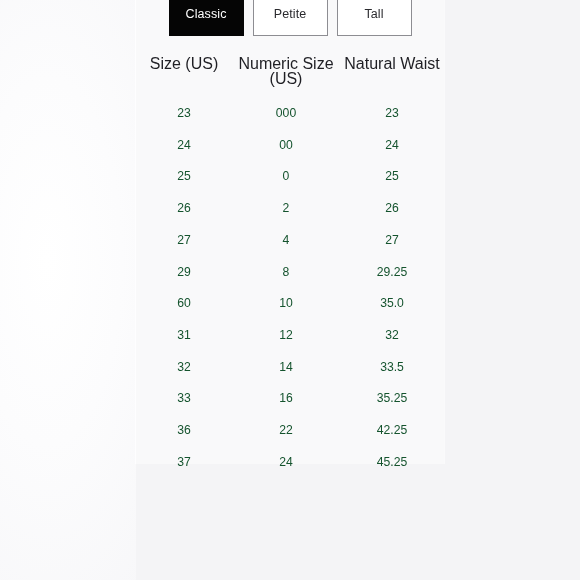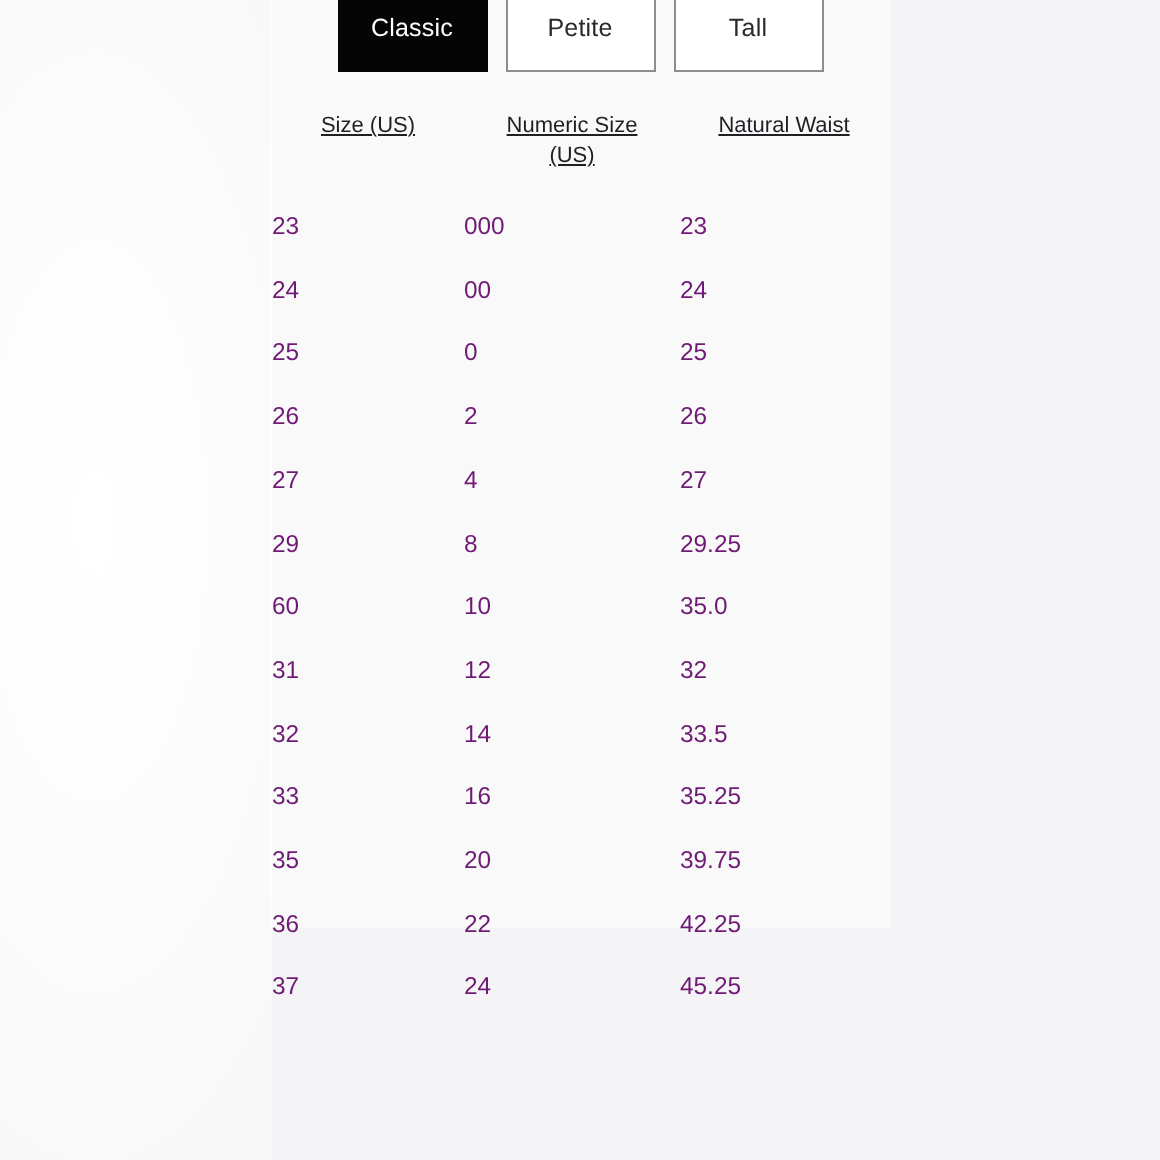--- a/index.html
+++ b/index.html
@@ -91,32 +91,31 @@
   #size-table {
     position: absolute;
     left: 0;
     top: 56px;
     width: 308px;
     border-collapse: collapse;
     table-layout: fixed;
   }
   #size-table th {
     font-weight: 400;
-    font-size: 11px;
+    font-size: 16px;
     color: #1f1f24;
     line-height: 15px;
     padding: 0 0 6px 0;
     vertical-align: top;
     height: 36px;
-    text-decoration: underline;
   }
   #size-table td {
     font-size: 12.2px;
-    color: #701a75;
-    text-align: left;
+    color: #14532d;
+    text-align: center;
     height: 31.7px;
     padding: 0;
     line-height: 31.7px;
   }
   #size-table col.c1 { width: 96px; }
   #size-table col.c2 { width: 108px; }
   #size-table col.c3 { width: 104px; }
   .hdr-line2 { display: block; }
 </style>
 </head>
@@ -206,25 +205,20 @@
             <td>32</td>
             <td>14</td>
             <td>33.5</td>
           </tr>
           <tr>
             <td>33</td>
             <td>16</td>
             <td>35.25</td>
           </tr>
           <tr>
-            <td>35</td>
-            <td>20</td>
-            <td>39.75</td>
-          </tr>
-          <tr>
             <td>36</td>
             <td>22</td>
             <td>42.25</td>
           </tr>
           <tr>
             <td>37</td>
             <td>24</td>
             <td>45.25</td>
           </tr>
         </tbody>

